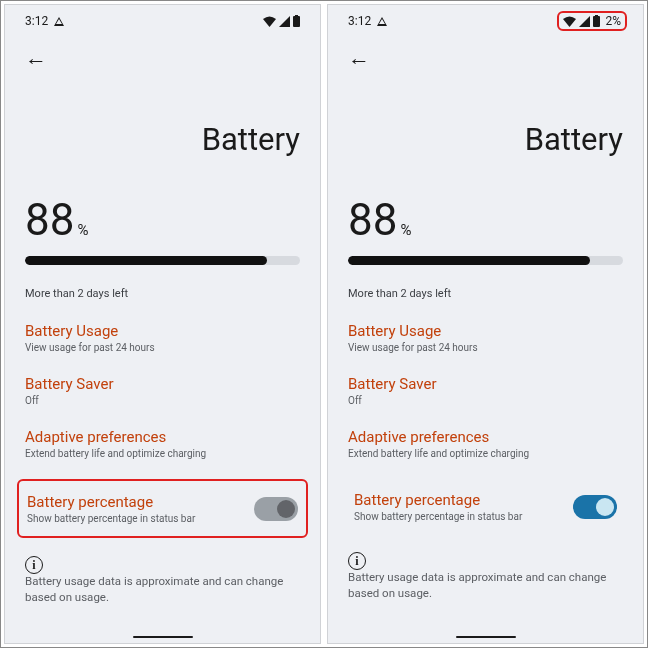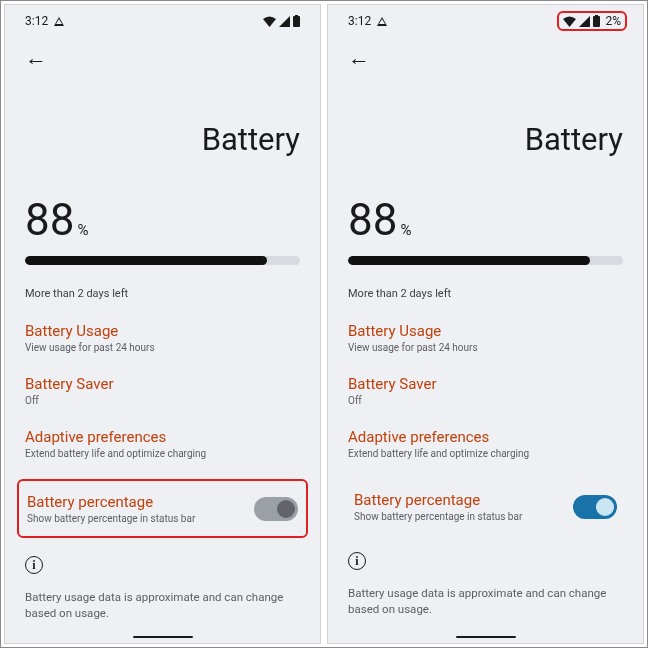--- a/index.html
+++ b/index.html
@@ -118,21 +118,21 @@
     border: 1.5px solid #1a1a1a;
     border-radius: 50%;
     display: flex;
     align-items: center;
     justify-content: center;
     font-size: 12px;
     font-weight: 700;
     font-family: serif;
   }
   .disclaimer {
-    margin-top: 16px;
+    margin-top: 0;
     font-size: 11.5px;
     color: #5b5e63;
     line-height: 1.35;
   }
   .home-indicator {
     position: absolute;
     bottom: 5px;
     left: 50%;
     transform: translateX(-50%);
     width: 60px; height: 2.5px;

